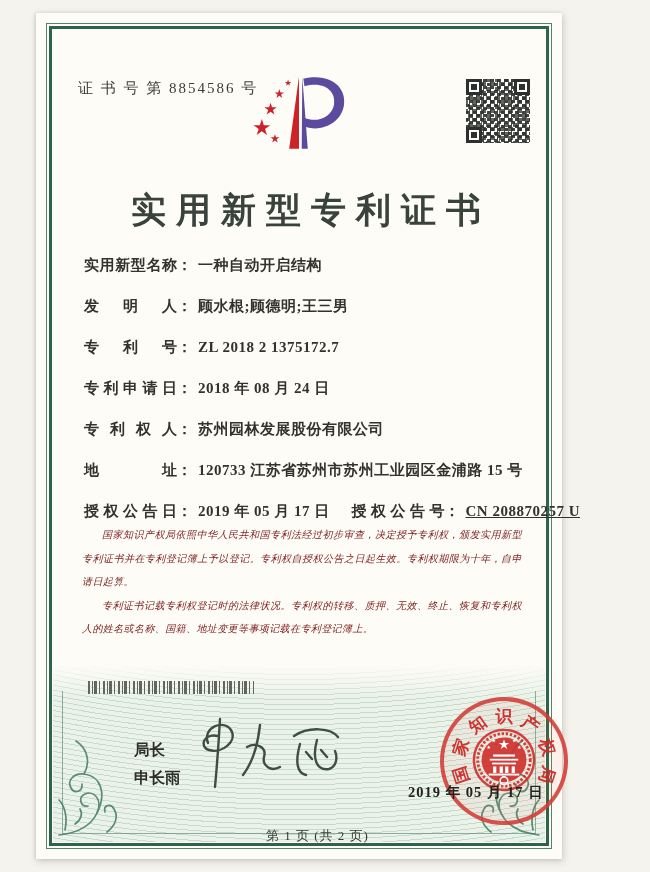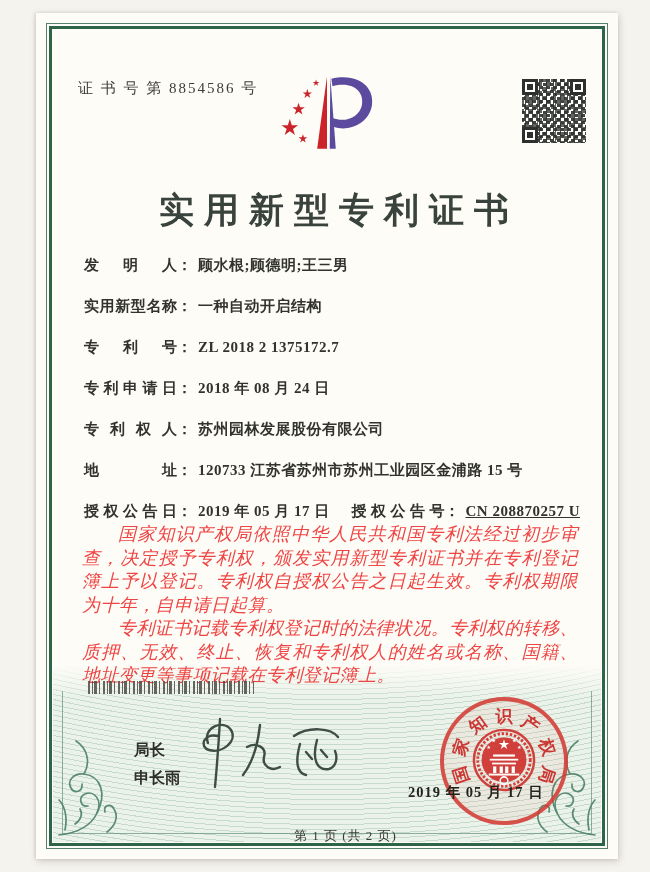--- a/index.html
+++ b/index.html
@@ -3,21 +3,21 @@
 <meta charset="utf-8">
 <style>
   * { margin:0; padding:0; box-sizing:border-box; }
   html,body { width:650px; height:872px; overflow:hidden; }
   body {
     background:#f5f3ee;
     font-family:"Liberation Serif","DejaVu Serif",serif;
     position:relative;
   }
   .certificate {
-    position:absolute; left:36px; top:13px; width:582px; height:846px;
+    position:absolute; left:36px; top:13px; width:526px; height:846px;
     background:#fdfcf6;
     box-shadow:1px 2px 7px rgba(110,105,90,.30), -1px 0 3px rgba(110,105,90,.18);
   }
   .border-outer {
     position:absolute; inset:10px;
     border:1px solid #57826a;
   }
   .border-inner {
     position:absolute; inset:13px;
     border:3px solid #2e6448;
@@ -77,21 +77,21 @@
   .f-label {
     display:inline-block; width:93px;
     text-align:justify; text-align-last:justify;
   }
   .f-colon { display:inline-block; margin-right:6px; }
   .f-value { letter-spacing:.5px; }
   .f-pair2 { margin-left:18px;text-decoration:underline; }
 
   .body-text {
     position:absolute; left:46px; right:40px; top:510px;
-    font-size:18px; line-height:23.5px; color:#ef4444;
+    font-size:10px; line-height:23.5px; color:#7f1d1d;
     text-align:justify; font-style:italic; letter-spacing:.4px;
   }
   .body-text p { text-indent:2em; }
 
   .barcode {
     position:absolute; left:52px; top:668px; width:166px; height:13px; opacity:.85;
     background:repeating-linear-gradient(90deg,
       #4c4c46 0 2px, rgba(0,0,0,0) 2px 4px,
       #4c4c46 4px 5px, rgba(0,0,0,0) 5px 6px,
       #4c4c46 6px 9px, rgba(0,0,0,0) 9px 11px,
@@ -177,24 +177,24 @@
   <div class="qr">
     <div class="finder f-tl"></div>
     <div class="finder f-tr"></div>
     <div class="finder f-bl"></div>
   </div>
 
   <div class="title">实用新型专利证书</div>
 
   <div class="fields">
     <div class="f-row">
+      <span class="f-label">实用新型名称</span><span class="f-colon">：</span><span class="f-value">一种自动开启结构</span>
+    </div>
+    <div class="f-row">
       <span class="f-label">发明人</span><span class="f-colon">：</span><span class="f-value">顾水根;顾德明;王三男</span>
-    </div>
-    <div class="f-row">
-      <span class="f-label">实用新型名称</span><span class="f-colon">：</span><span class="f-value">一种自动开启结构</span>
     </div>
     <div class="f-row">
       <span class="f-label">专利号</span><span class="f-colon">：</span><span class="f-value">ZL 2018 2 1375172.7</span>
     </div>
     <div class="f-row">
       <span class="f-label">专利申请日</span><span class="f-colon">：</span><span class="f-value">2018 年 08 月 24 日</span>
     </div>
     <div class="f-row">
       <span class="f-label">专利权人</span><span class="f-colon">：</span><span class="f-value">苏州园林发展股份有限公司</span>
     </div>

